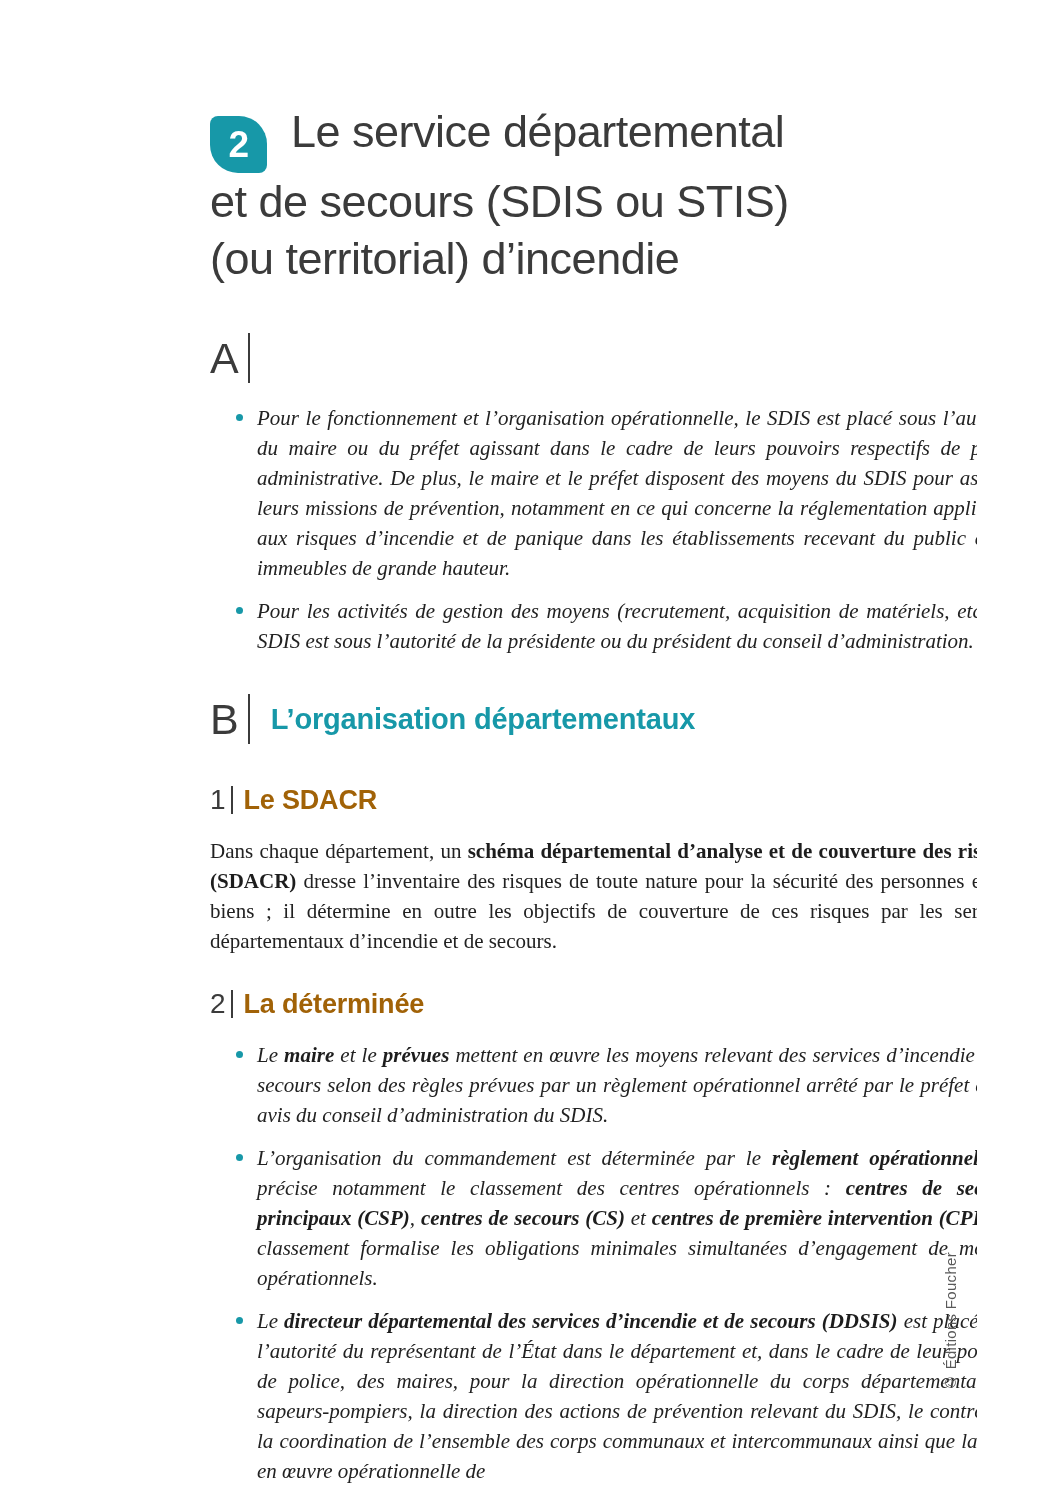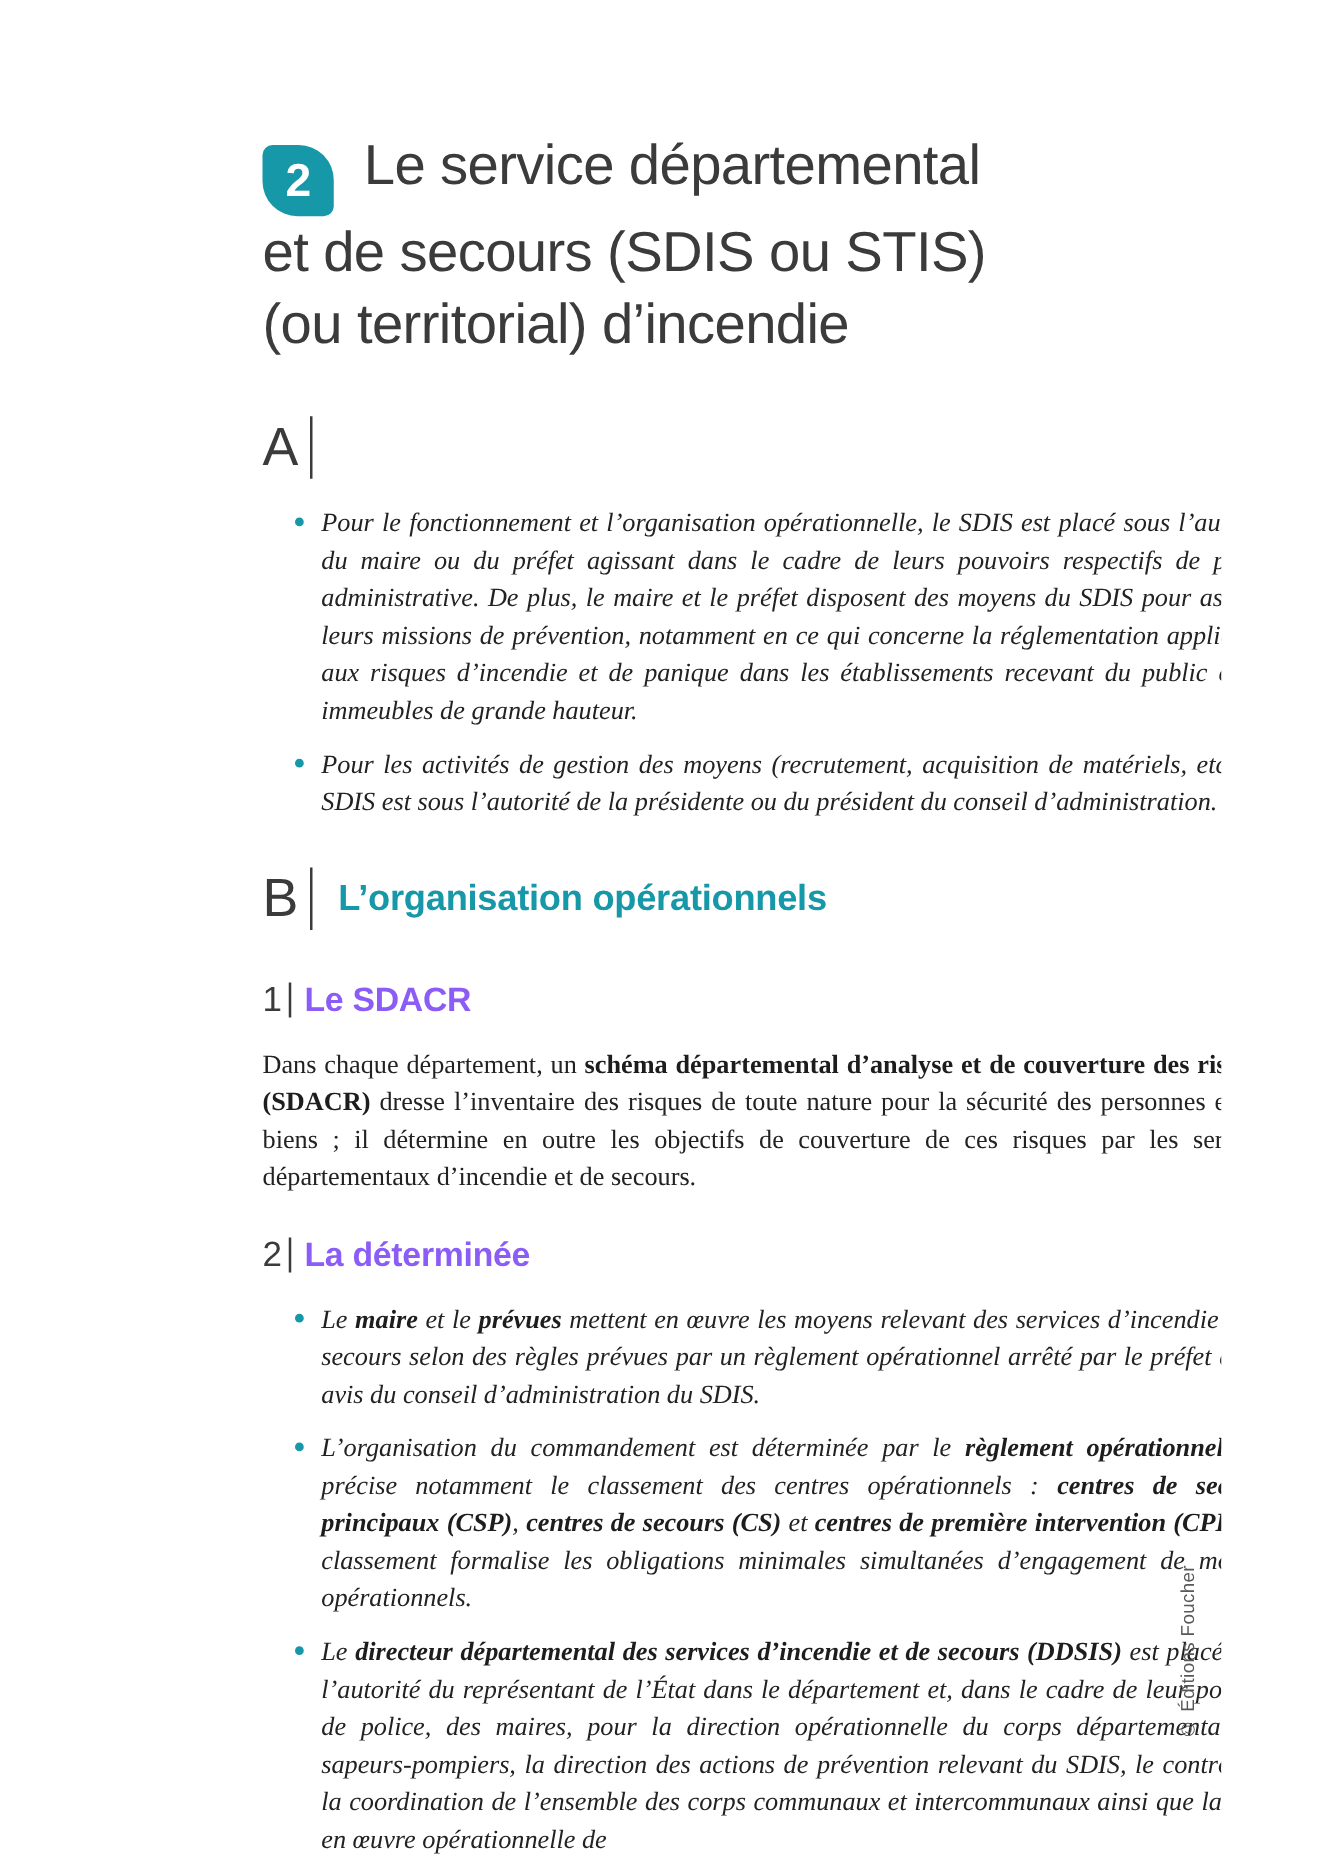--- a/index.html
+++ b/index.html
@@ -97,21 +97,21 @@
   .sub-rule {
     width: 2px;
     height: 28px;
     background: #3b3b3b;
     margin: 0 11px 0 5px;
   }
   .sub-title {
     font-family: "Liberation Sans", sans-serif;
     font-weight: bold;
     font-size: 27px;
-    color: #8b5cf6;
+    color: #a16207;
     letter-spacing: -0.2px;
   }
 
   
   .body-par {
     margin: 0;
     font-size: 21px;
     line-height: 30px;
     text-align: justify;
   }
@@ -182,21 +182,21 @@
     </div>
 
     <ul class="bullets">
       <li><span><span>Pour le fonctionnement et l’organisation opérationnelle, le SDIS est placé sous l’autorité du maire ou du préfet agissant dans le cadre de leurs pouvoirs respectifs de police administrative. De plus, le maire et le préfet disposent des moyens du SDIS pour assurer leurs missions de prévention, notamment en ce qui concerne la réglementation applicable aux risques d’incendie et de panique dans les établissements recevant du public et les immeubles de grande hauteur.</span></span></li>
       <li><span><span>Pour les activités de gestion des moyens (recrutement, acquisition de matériels, etc.), le SDIS est sous l’autorité de la présidente ou du président du conseil d’administration.</span></span></li>
     </ul>
 
     <div class="section-heading" style="margin-top:38px;">
       <span class="section-letter">B</span>
       <span class="section-rule"></span>
-      <h2 class="section-title">L’organisation opérationnels</h2>
+      <h2 class="section-title">L’organisation départementaux</h2>
     </div>
 
     <div class="subsection-heading">
       <span class="sub-num">1</span>
       <span class="sub-rule"></span>
       <span class="sub-title">Le SDACR</span>
     </div>
 
     <p class="body-par"><span>Dans chaque département, un </span><strong>schéma départemental d’analyse et de couverture des risques (SDACR)</strong><span> dresse l’inventaire des risques de toute nature pour la sécurité des personnes et des biens ; il détermine en outre les objectifs de couverture de ces risques par les services départementaux d’incendie et de secours.</span></p>
 

